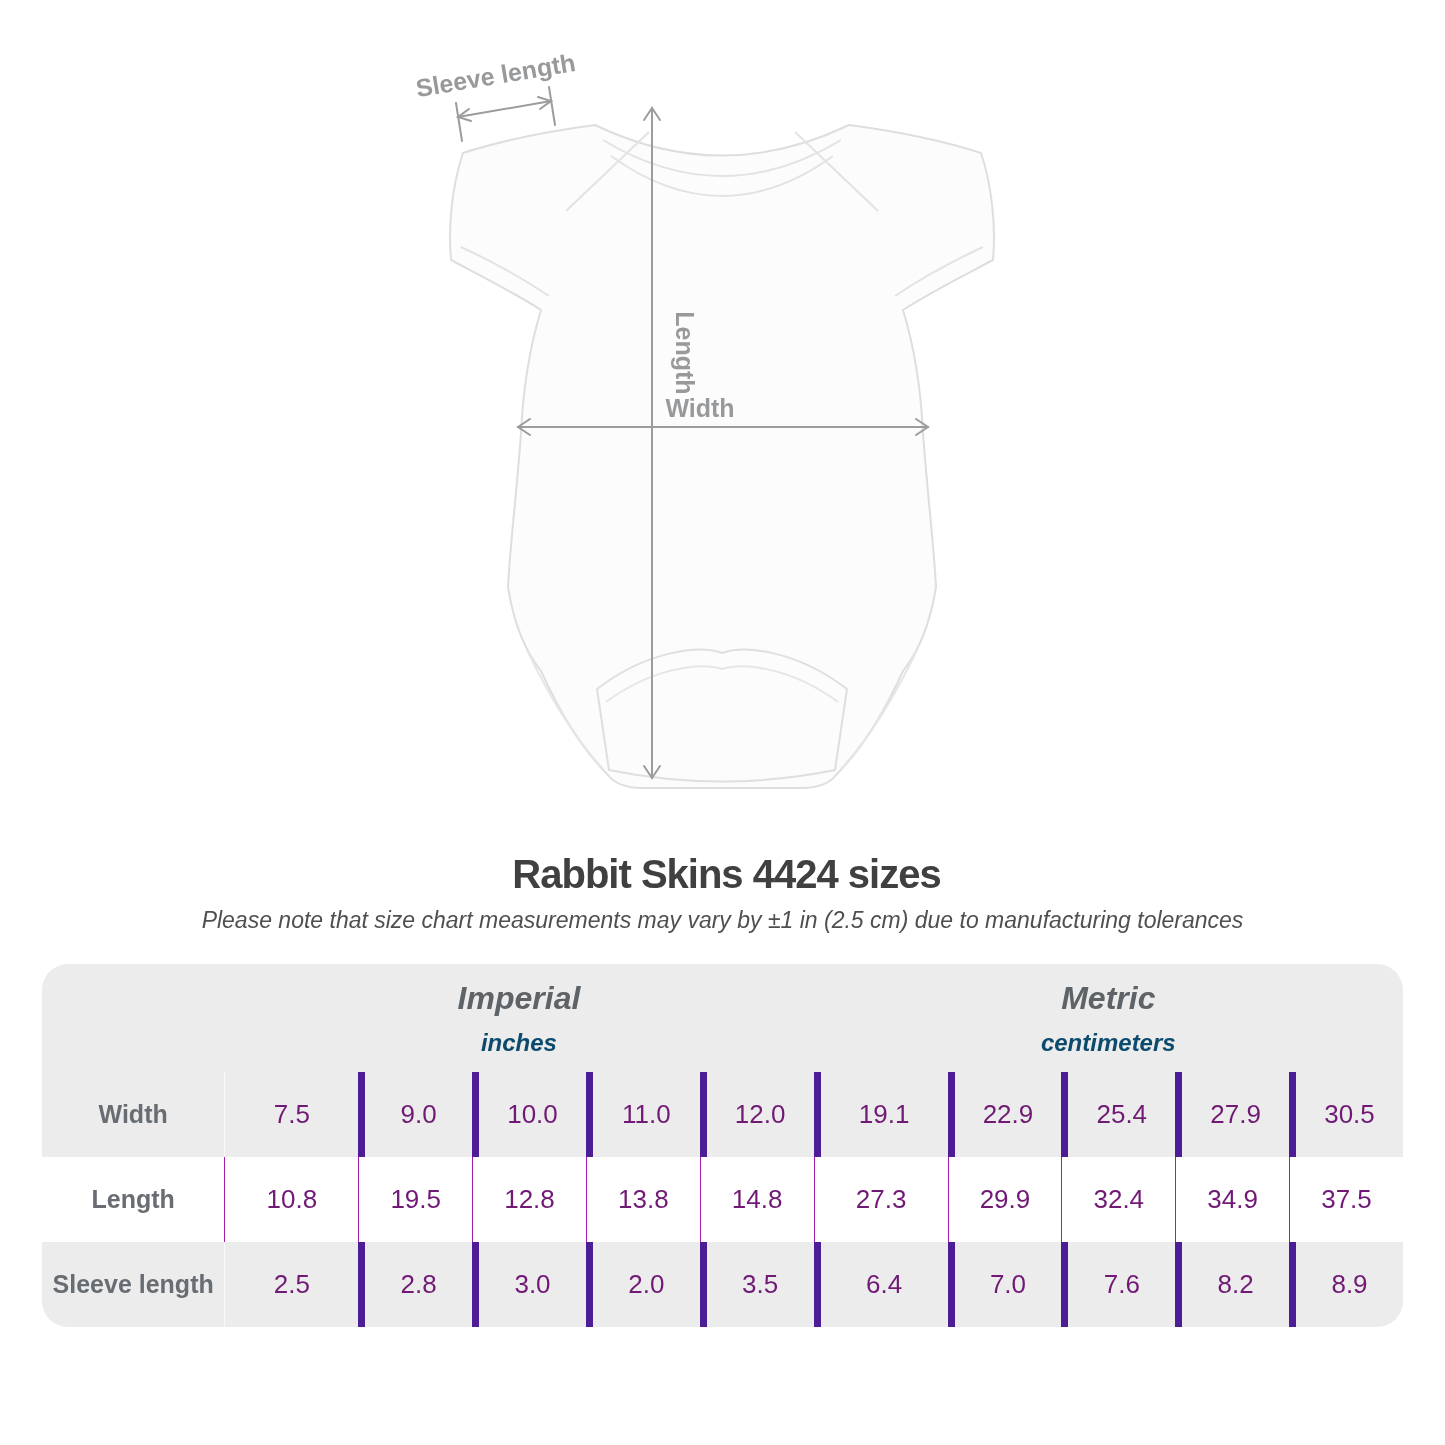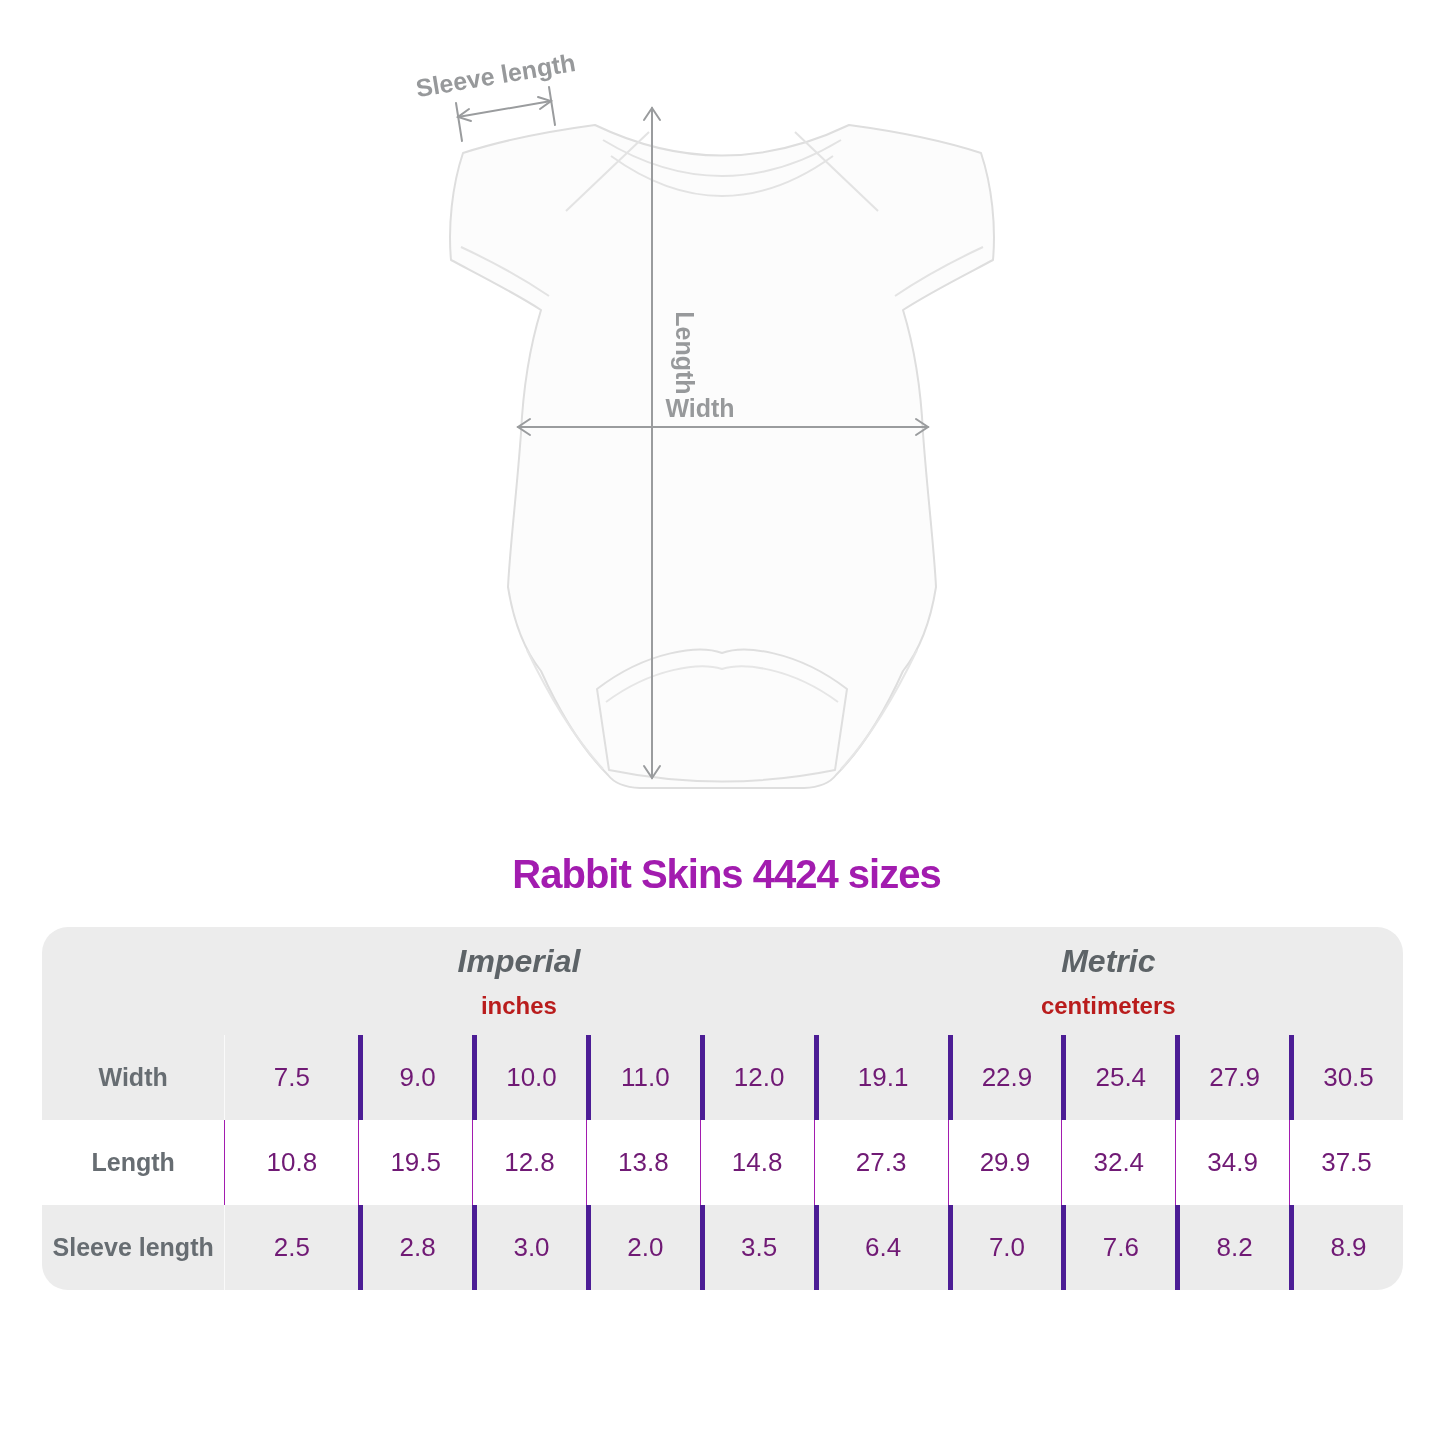--- a/index.html
+++ b/index.html
@@ -14,21 +14,21 @@
   .diagram-wrap { position:relative; width:1445px; height:838px; }
   .diagram-wrap svg { display:block; }
   .ann-text {
     font-family:"Liberation Sans", sans-serif;
     font-weight:bold; font-size:25px; fill:#97999b;
   }
 
   
   .page-title {
     margin:14px 0 0 8px; text-align:center;
-    font-size:40px; font-weight:bold; letter-spacing:-1px; color:#a21caf;
+    font-size:40px; font-weight:bold; letter-spacing:-1px; color:#404040;
   }
   .page-note {
     margin:10px 0 0 0; text-align:center;
     font-size:23px; font-style:italic; color:#4f4f4f;
   }
 
   
   table.size-table {
     width:1361px; margin:30px auto 0 auto;
     border-collapse:separate; border-spacing:0; table-layout:fixed;
@@ -38,33 +38,33 @@
   col.c-m    { width:113px; }
 
   .size-table th, .size-table td {
     text-align:center; vertical-align:middle; padding:0;
   }
 
   tr.unit-row > th, tr.unit-row > td { background:#ececec; height:108px; }
   tr.unit-row td.corner-cell { border-top-left-radius:26px; }
   tr.unit-row th.unit-metric { border-top-right-radius:26px; }
   .unit-name { font-size:32px; font-weight:bold; font-style:italic; color:#5d6367; }
-  .unit-sub  { font-size:24px; color:#b91c1c; margin-top:12px; }
+  .unit-sub  { font-size:24px; font-style:italic; color:#0c4a6e; margin-top:12px; }
 
   tr.col-row > th { background:#ffffff; height:80px;
     font-size:25px; font-weight:bold; color:#676d72; line-height:1.25; }
   tr.col-row > th + th { border-left:1px solid #d8d8d8; }
 
   tbody th.row-label { font-size:25px; font-weight:bold; color:#676d72; }
   tbody td.value { font-size:26px; font-weight:normal; color:#701a75; }
   tbody tr > th, tbody tr > td { height:85px; }
 
   tbody tr.row-gray  > th, tbody tr.row-gray  > td { background:#ececec; }
   tbody tr.row-white > th, tbody tr.row-white > td { background:#ffffff; }
-  tbody tr.row-gray  > td, tbody tr.row-gray  > th + td { border-left:5px solid #4c1d95; }
+  tbody tr.row-gray  > td, tbody tr.row-gray  > th + td { border-left:7px solid #4c1d95; }
   tbody tr.row-gray  > th + td { border-left:1px solid #fafafa; }
   tbody tr.row-white > td { border-left:1px solid #a21caf;margin-top:12px; }
   tbody tr.row-last > th.row-label { border-bottom-left-radius:26px; }
   tbody tr.row-last > td.last-cell { border-bottom-right-radius:26px; }
 </style>
 </head>
 <body>
 
 <div class="stage">
 
@@ -136,20 +136,21 @@
         <path d="M 549 87 L 555 125"></path>
       </g>
 
       <text class="ann-text" x="497" y="84" text-anchor="middle" transform="rotate(-9.5 497 84)">Sleeve length</text>
       <text class="ann-text" x="676" y="353" text-anchor="middle" transform="rotate(90 676 353)">Length</text>
       <text class="ann-text" x="700" y="417" text-anchor="middle">Width</text>
     </svg>
   </div>
 
   <h1 class="page-title">Rabbit Skins 4424 sizes</h1>
+  <p class="page-note">Please note that size chart measurements may vary by ±1 in (2.5 cm) due to manufacturing tolerances</p>
 
   <table class="size-table">
     <colgroup>
       <col class="c-size">
       <col class="c-nb">
         <col class="c-m">
         <col class="c-m">
         <col class="c-m">
         <col class="c-m">
       <col class="c-nb">

